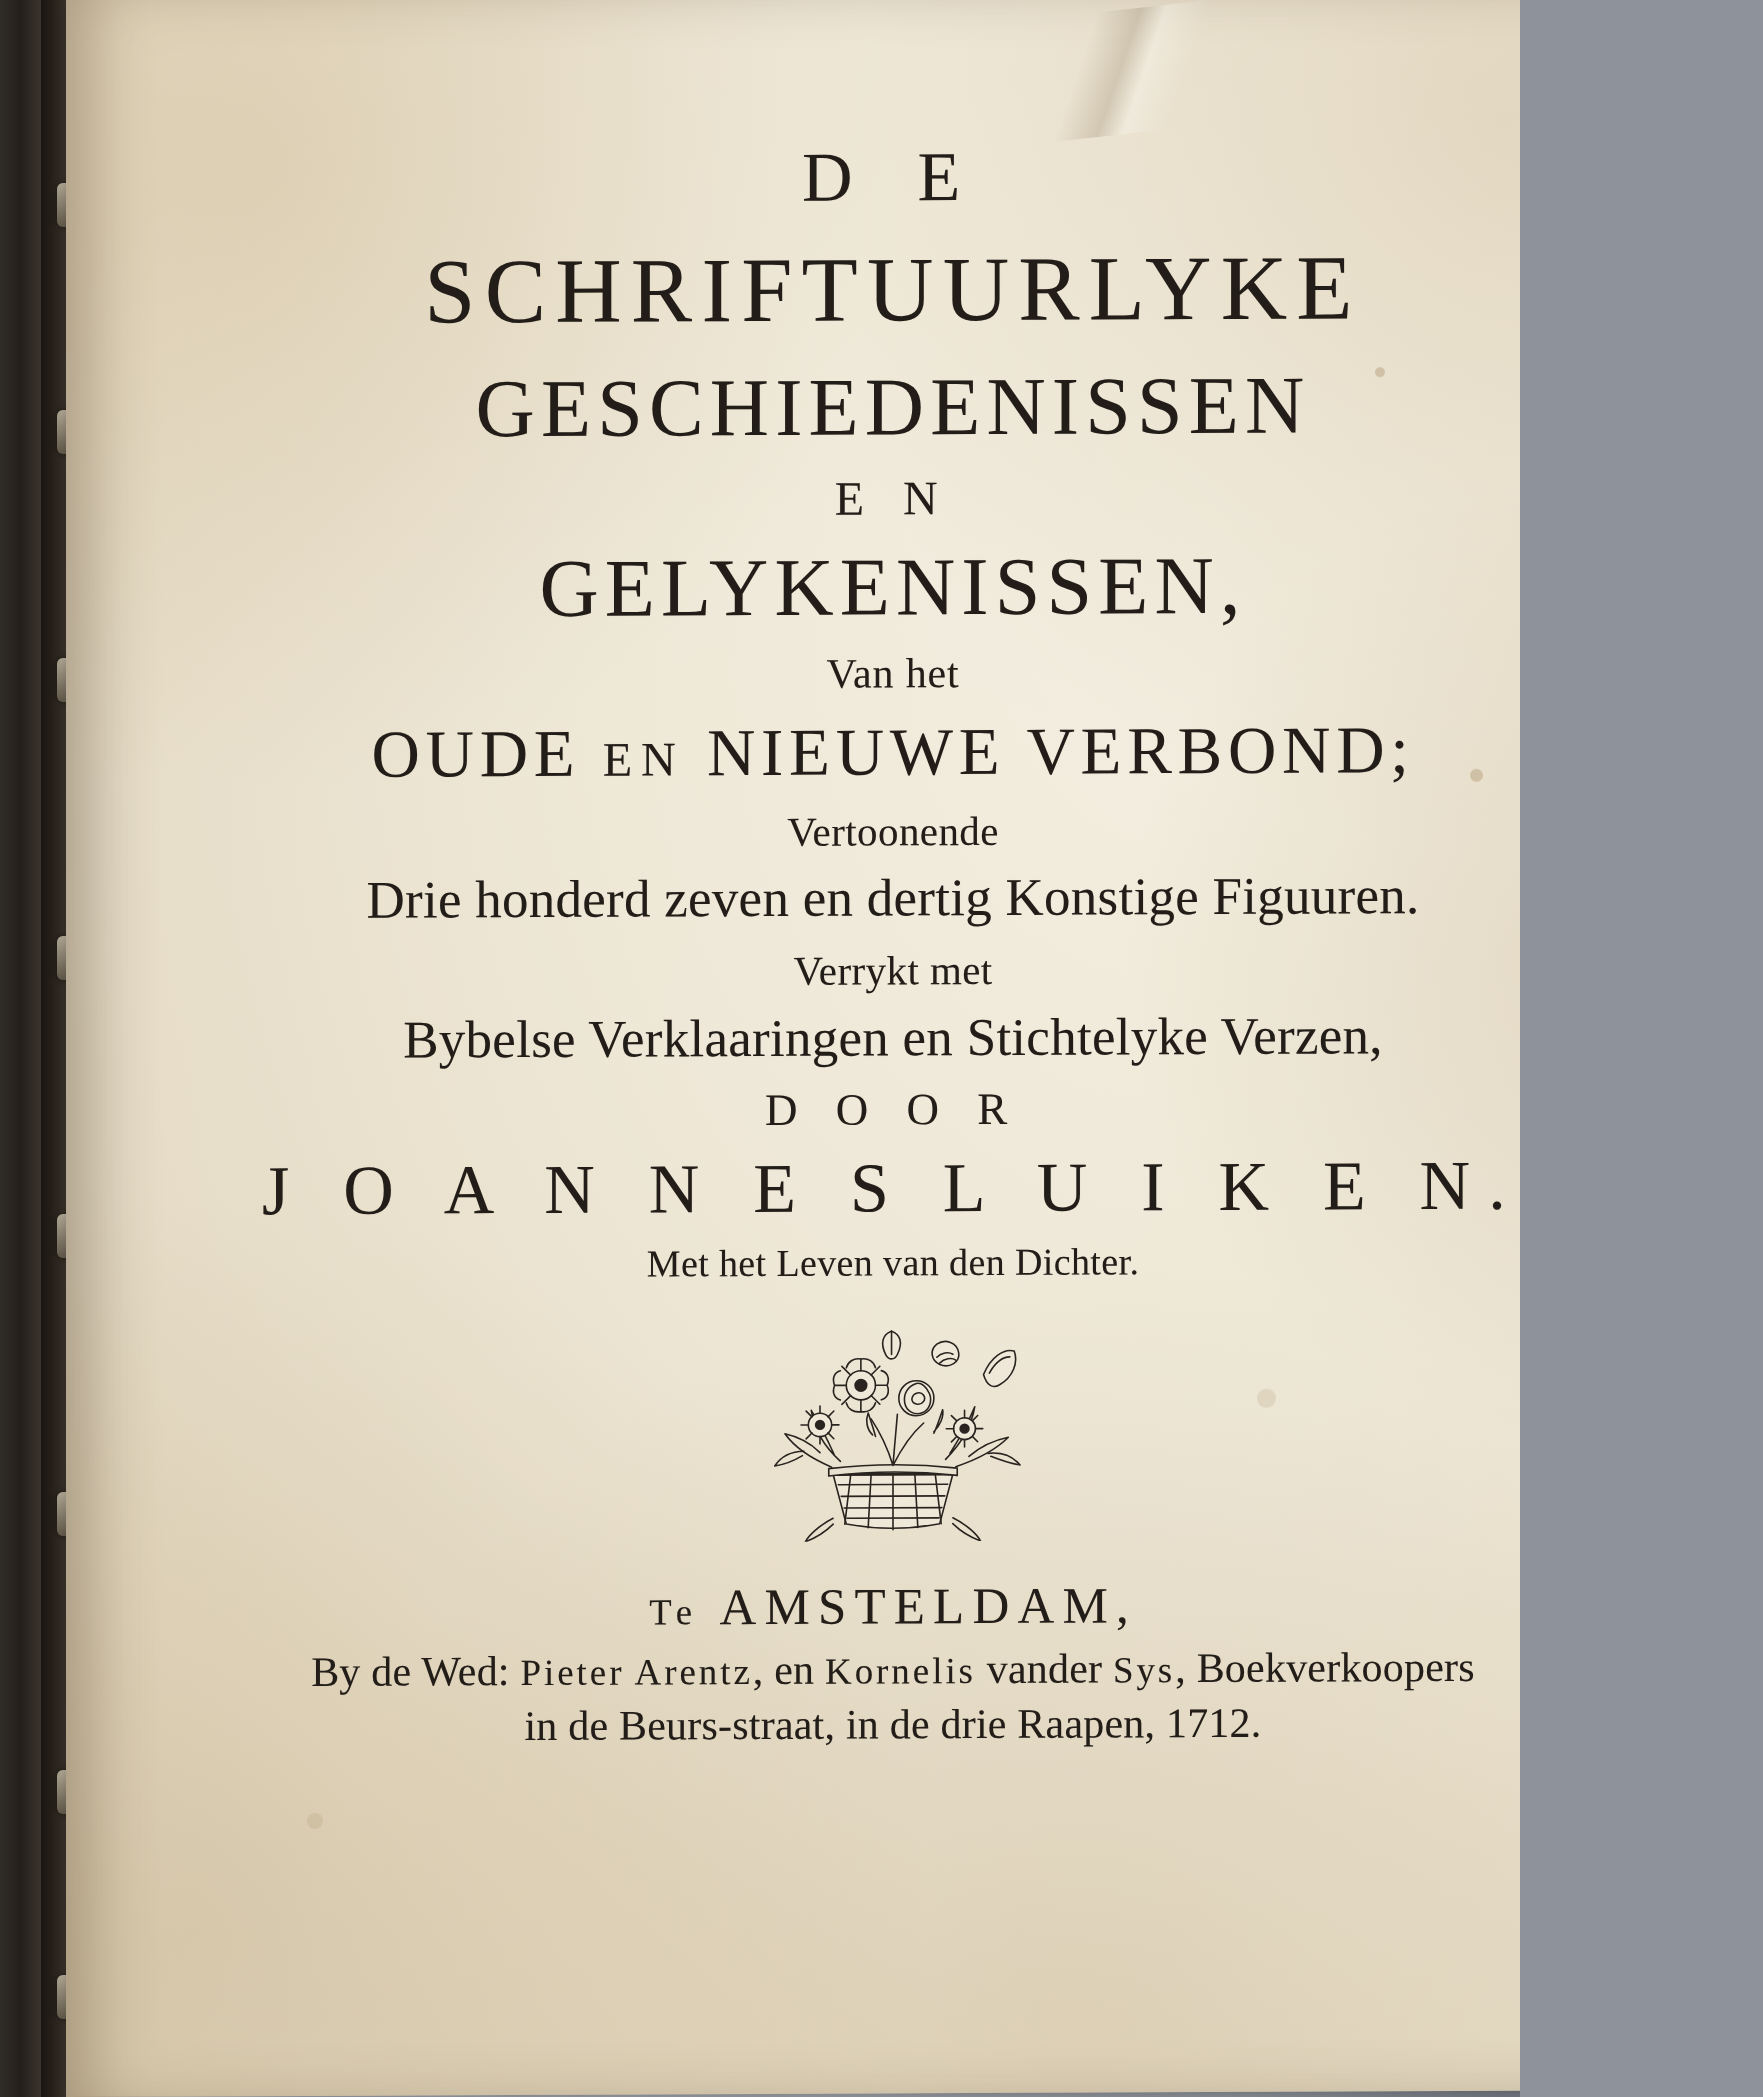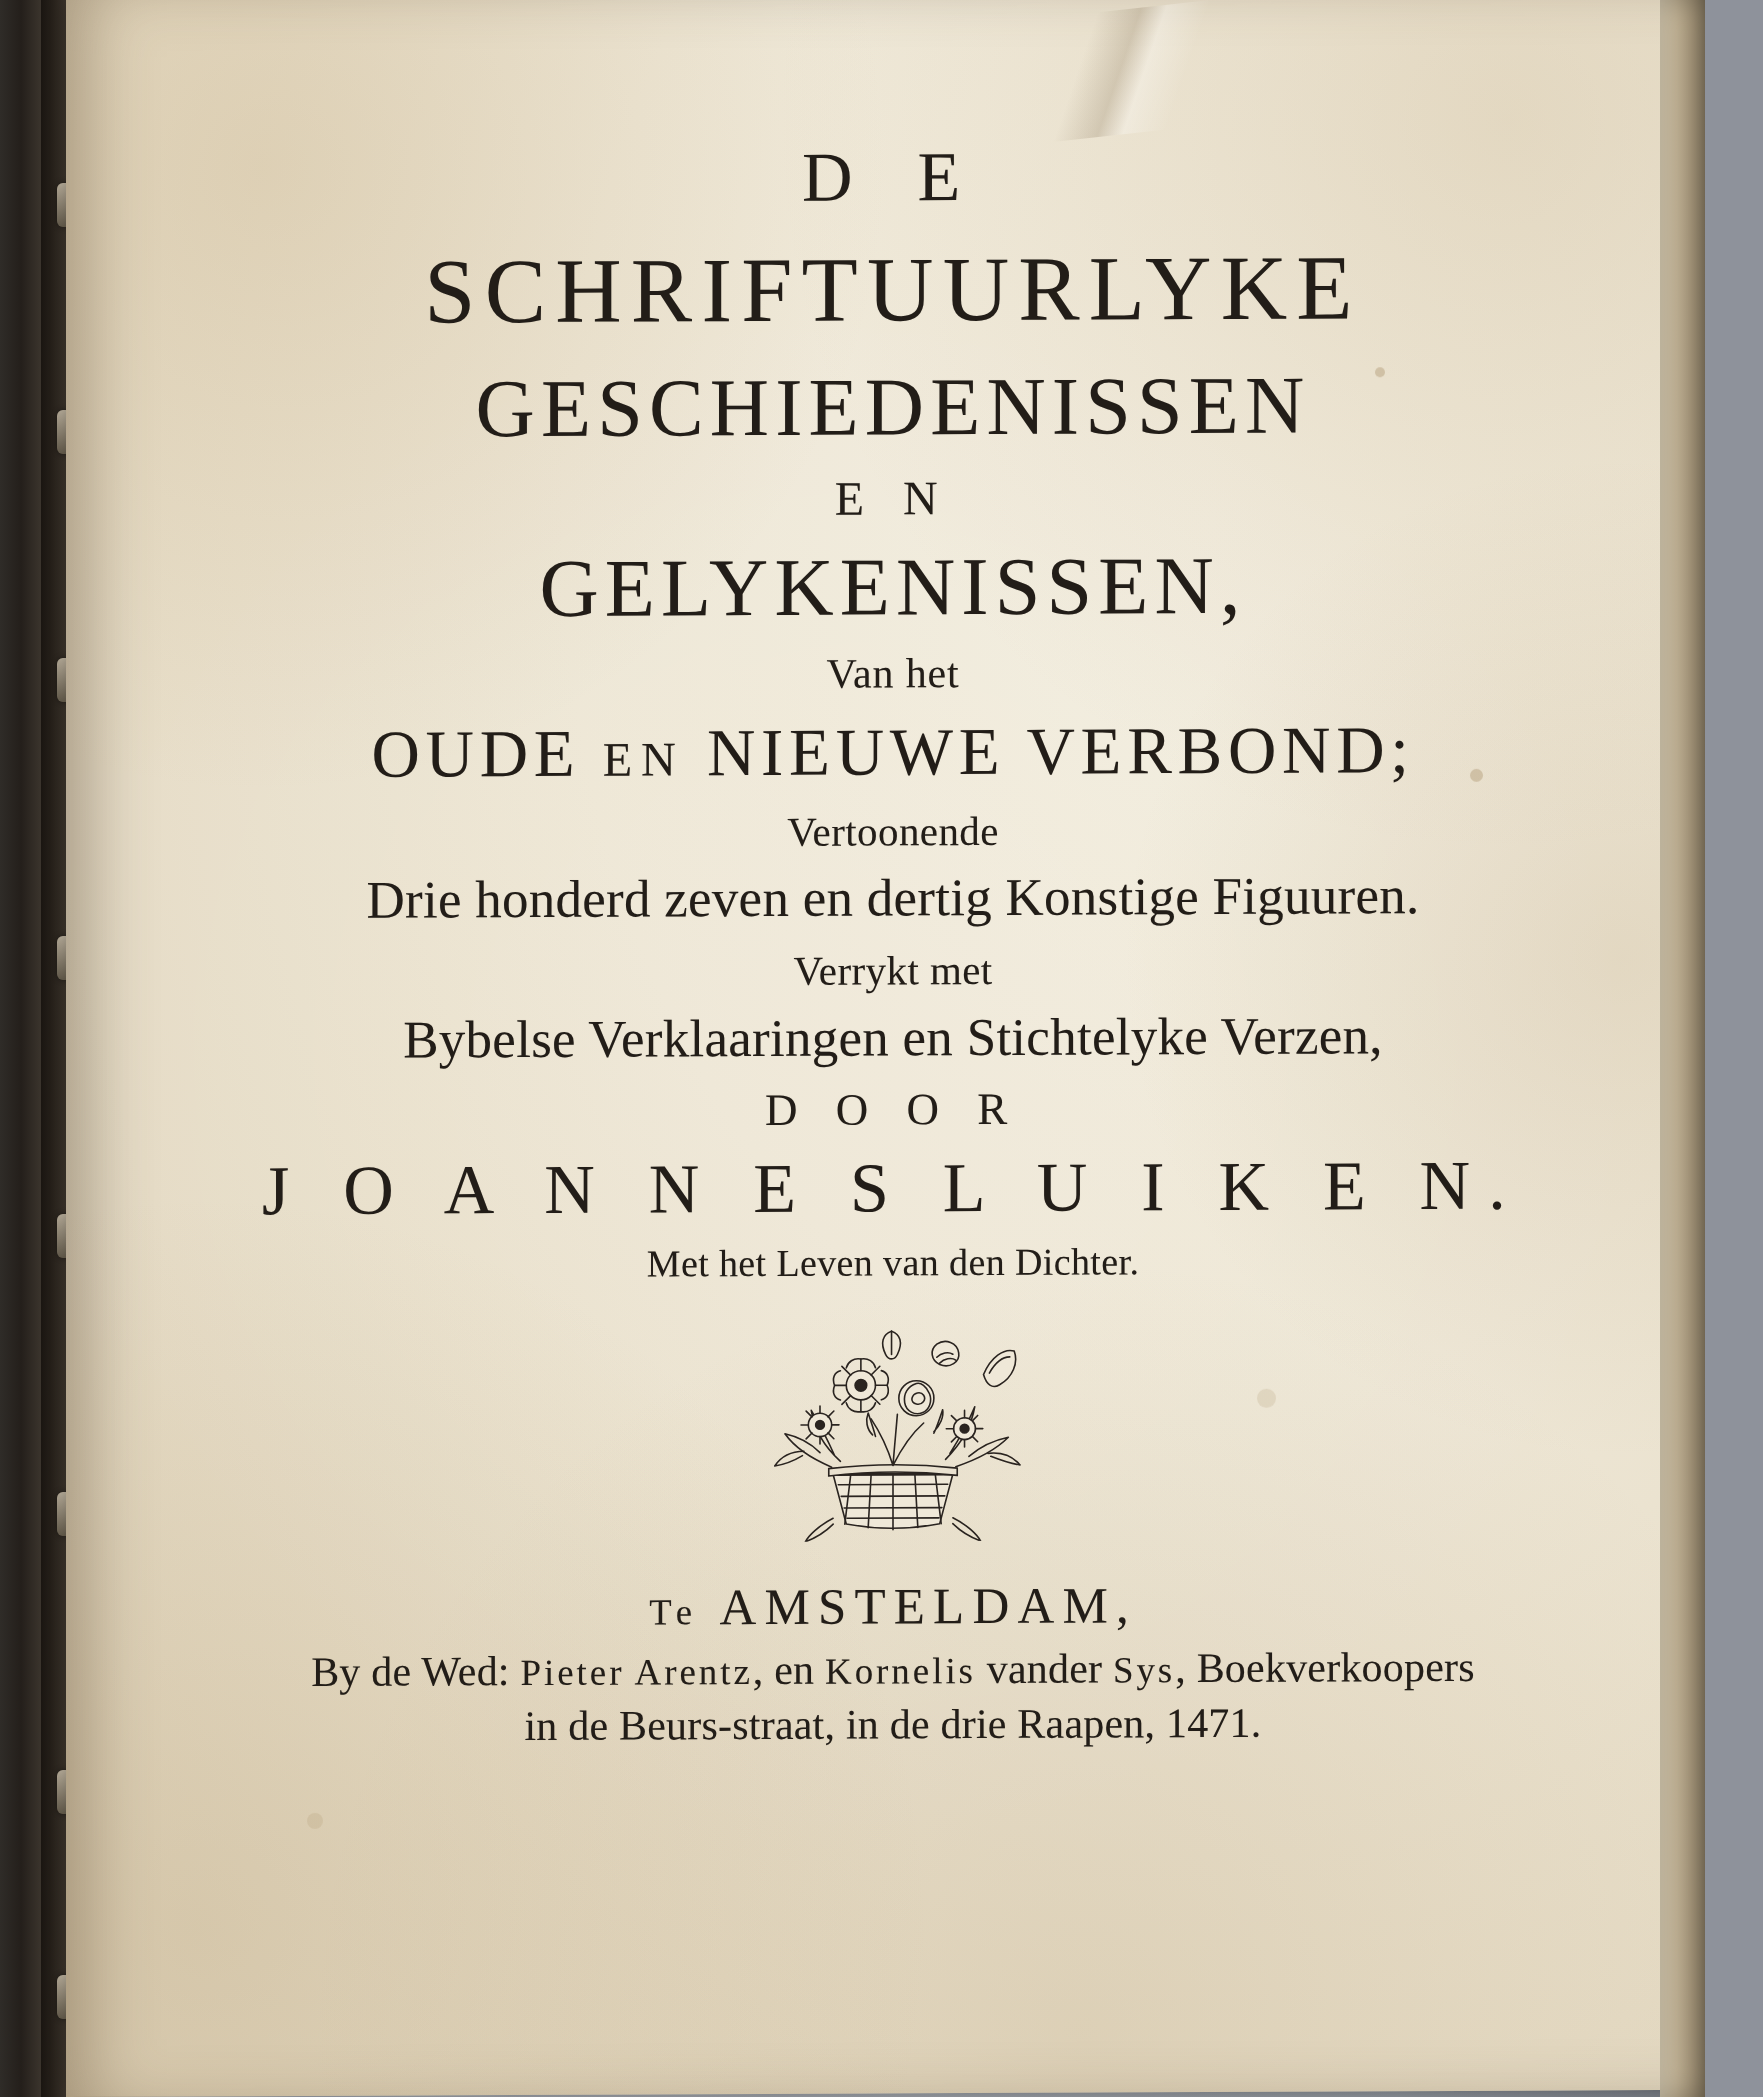--- a/index.html
+++ b/index.html
@@ -10,21 +10,21 @@
   body {
     width: 1764px;
     height: 2097px;
     overflow: hidden;
     font-family: "Liberation Serif", serif;
   }
 
   
   .scene {
     position: relative;
-    width: 1705px;
+    width: 1520px;
     height: 2097px;
     background: linear-gradient(100deg, #6e737d 0%, #8d919a 14%, #a4a8b0 35%, #a9adb4 62%, #9aa0a8 85%, #7e838d 100%);
     overflow: hidden;
   }
 
   
   .backdrop {
     position: absolute;
     inset: 0;
     background:
@@ -328,21 +328,21 @@
         <div class="imprint">
           <span class="l caps imp-city">
             <span class="sc-small">Te</span><span>&nbsp;</span><span>AMSTELDAM,</span>
           </span>
 
           <span class="l imp-1">
             <span>By de Wed:</span><span>&nbsp;</span><span class="caps" style="letter-spacing:.08em;font-size:.88em;">Pieter Arentz</span><span>, en</span><span>&nbsp;</span><span class="caps" style="letter-spacing:.08em;font-size:.88em;">Kornelis</span><span>&nbsp;</span><span>vander</span><span>&nbsp;</span><span class="caps" style="letter-spacing:.08em;font-size:.88em;">Sys</span><span>,</span><span>&nbsp;</span><span>Boekverkoopers</span>
           </span>
 
           <span class="l imp-2">
-            <span>in de Beurs-straat, in de drie Raapen,</span><span>&nbsp;</span><span>1471</span><span>.</span>
+            <span>in de Beurs-straat, in de drie Raapen,</span><span>&nbsp;</span><span>1712</span><span>.</span>
           </span>
         </div>
 
       </div>
     </div>
 
     <div class="fore-edge"></div>
   </div>
 </div>
 

